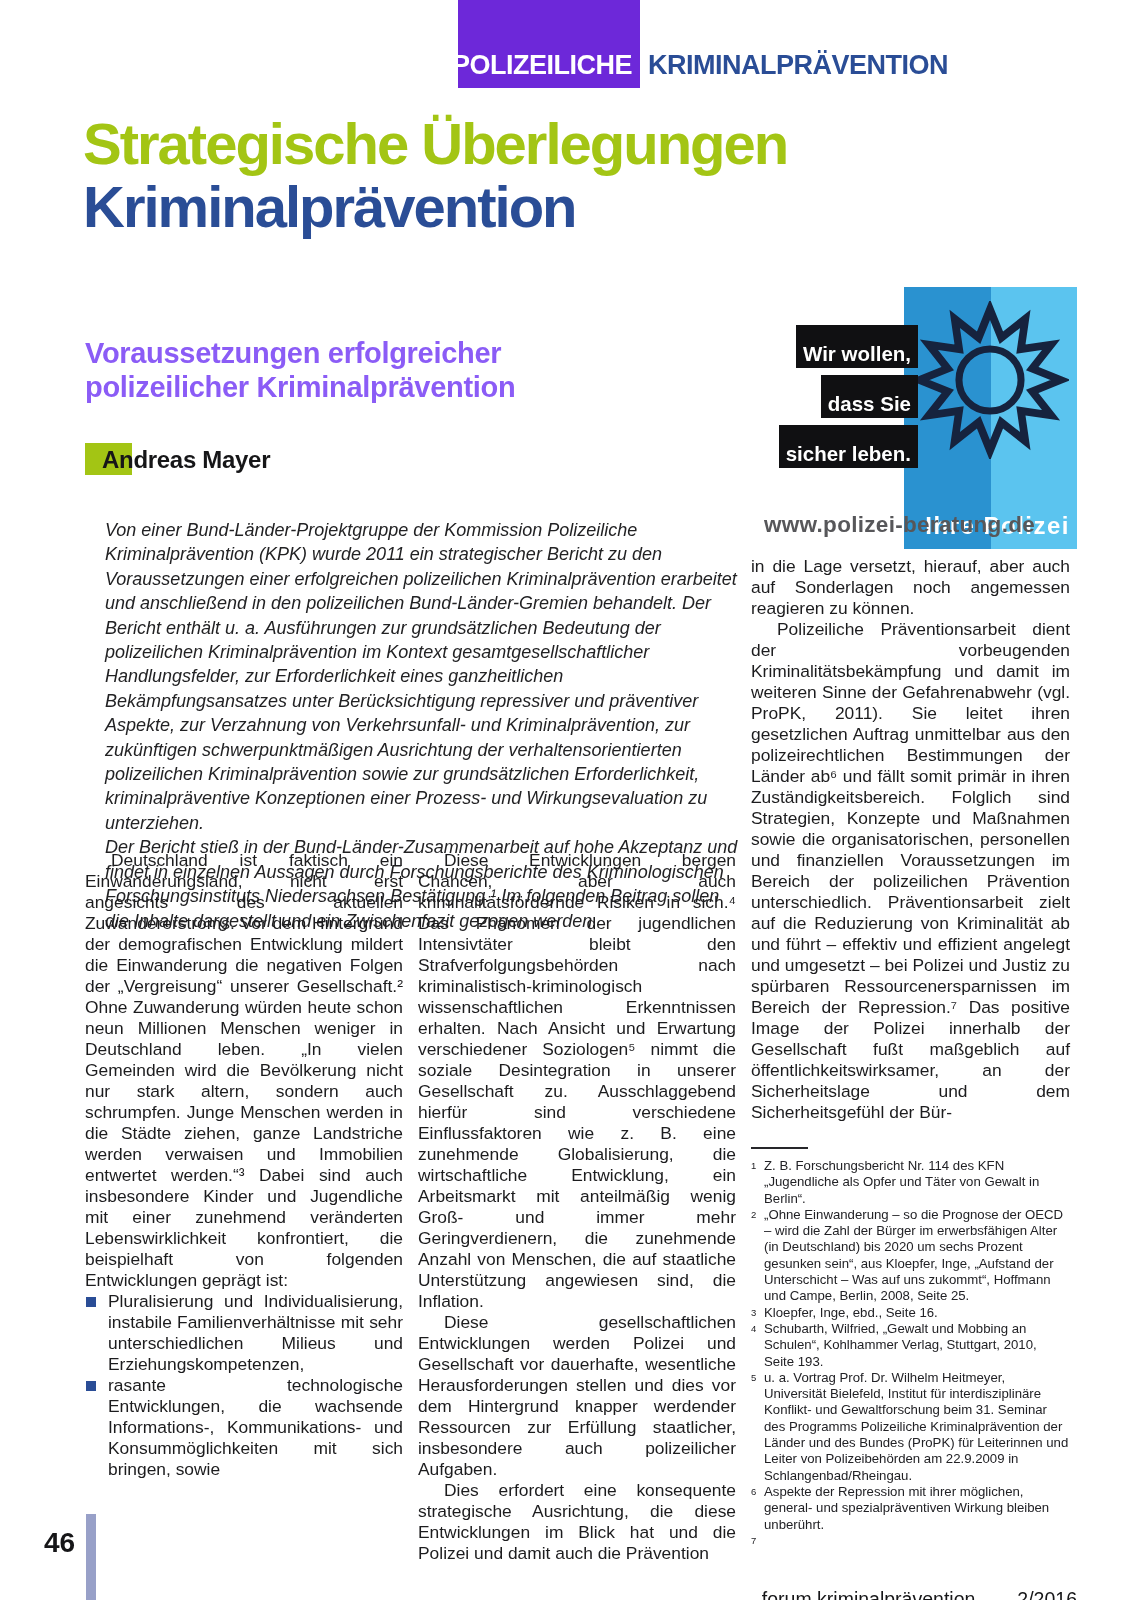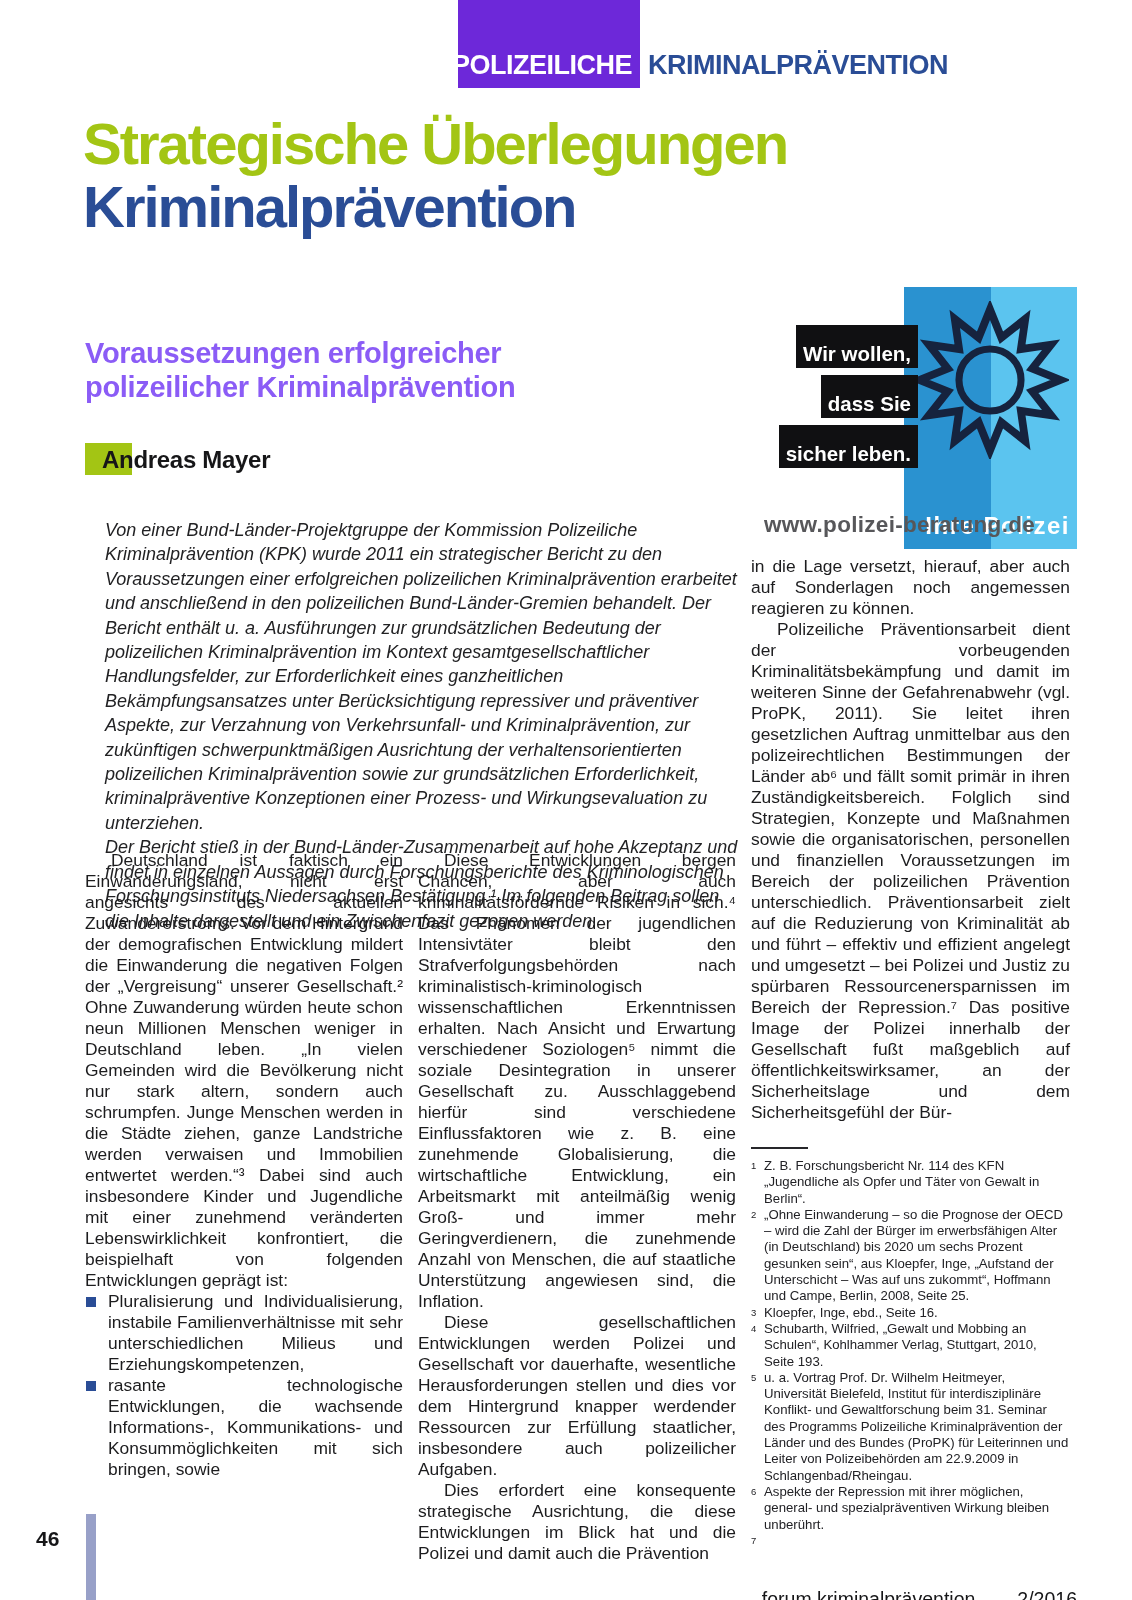--- a/index.html
+++ b/index.html
@@ -60,21 +60,21 @@
   .bullet-sq{position:absolute;left:1px;top:6px;width:10px;height:10px;background:#2a4d96;}
 
   
   .footnotes{margin-top:24px;}
   .fn-rule{width:57px;height:2px;background:#26262a;margin:0 0 9px 0;}
   .fn{position:relative;padding-left:13px;font-size:13.2px;line-height:16.3px;
       text-align:left;color:#222226;margin:0 0 7px 0;hyphens:manual;}
   .fn sup{position:absolute;left:0;top:0;font-size:9.5px;}
 
   
-  .footer-page{position:absolute;left:36px;top:1527px;font-weight:bold;font-size:21px;color:#161618;}
+  .footer-page{position:absolute;left:44px;top:1527px;font-weight:bold;font-size:28px;color:#161618;}
   .footer-bar{position:absolute;left:86px;top:1514px;width:10px;height:86px;background:#98a0c8;}
   .footer-right{position:absolute;right:55px;top:1588px;display:flex;gap:42px;
                 font-weight:normal;font-size:19.5px;color:#161618;white-space:nowrap;}
 </style>
 </head>
 <body>
 
 <div class="page">
 
   <div class="kicker">

